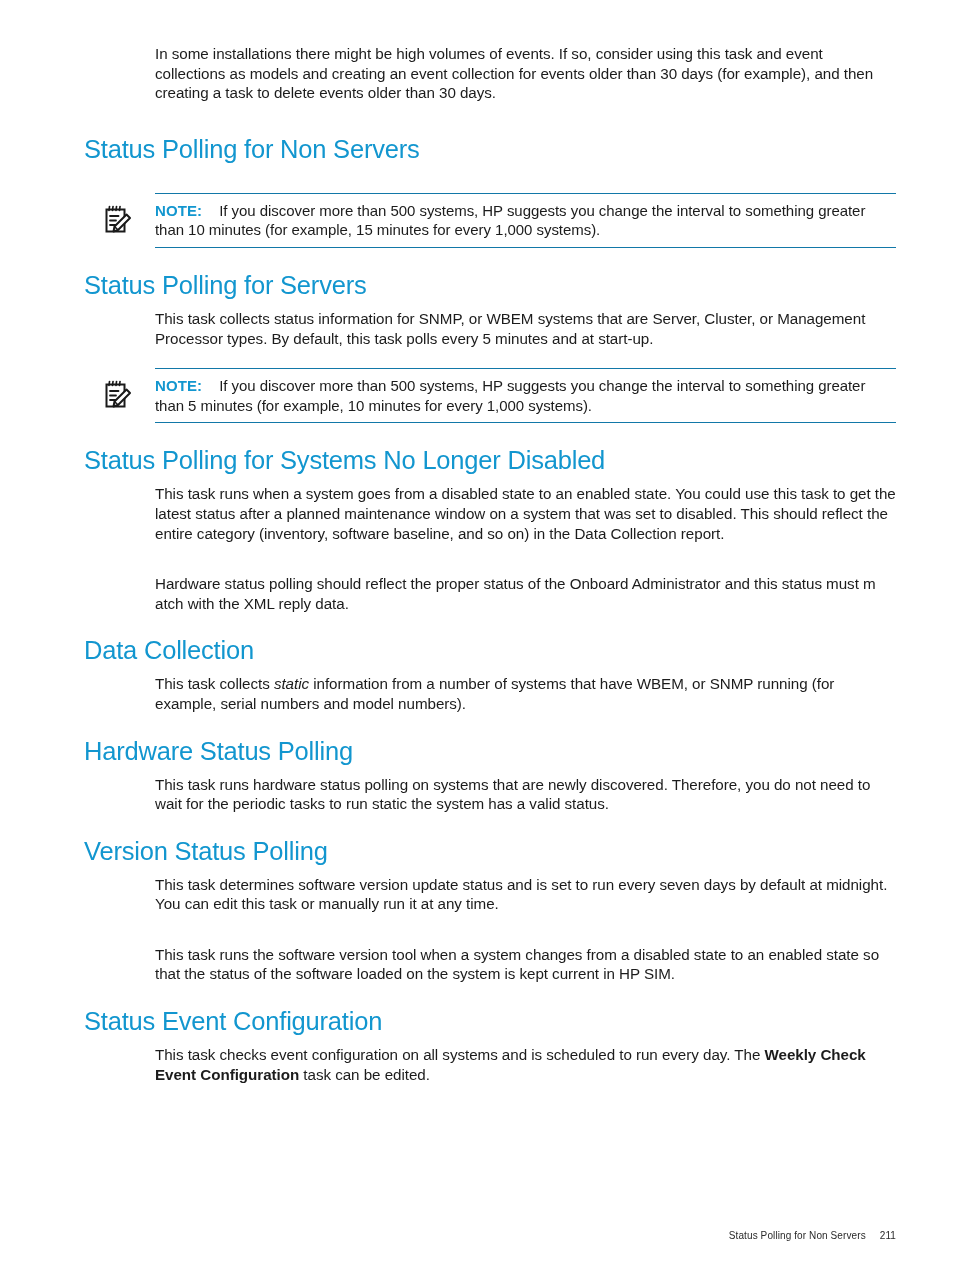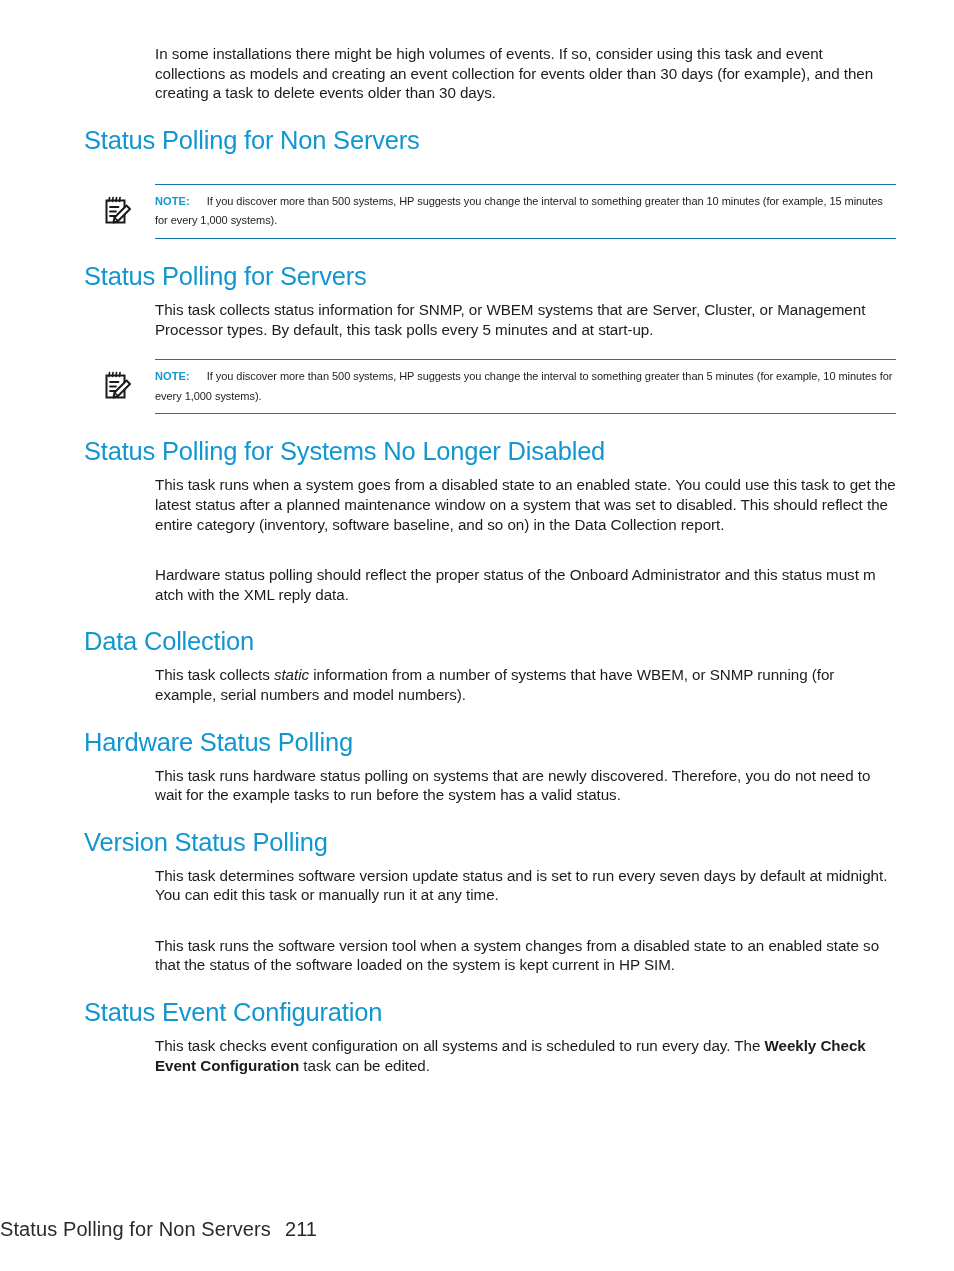--- a/index.html
+++ b/index.html
@@ -29,21 +29,21 @@
   
   .body-para {
     margin: 0 0 0 71px;     
     font-size: 15.2px;
     line-height: 19.6px;
     color: #1c1c1c;
     letter-spacing: -0.05px;
     text-align: left;
   }
   .body-para.lead {
-    margin-bottom: 0;
+    margin-bottom: 9px;
   }
   .body-para i { font-style: italic; }
   .body-para b { font-weight: bold; }
 
   
   h2.section-heading {
     margin: 0;
     padding: 0;
     font-size: 25.5px;
     line-height: 30px;
@@ -65,21 +65,21 @@
   }
   .note-rules {
     margin-left: 71px;
     width: 741px;
     border-top: 1.6px solid #1278a8;
     border-bottom: 1.6px solid #1278a8;
     padding: 7px 0 7px 0;
     box-sizing: border-box;
   }
   .note-body {
-    font-size: 11px;
+    font-size: 15px;
     line-height: 19.6px;
     color: #1c1c1c;
     letter-spacing: -0.05px;
   }
   .note-label {
     font-weight: bold;
     color: #1296cf;
     letter-spacing: 0.1px;
   }
   .note-gap { display: inline-block; width: 17px; }
@@ -90,21 +90,22 @@
     width: 32px;
     height: 32px;
   }
 
   
   .footer {
     position: absolute;
     left: 0;
     right: 58px;
     bottom: 30px;
-    font-size: 20px;
+    text-align: right;
+    font-size: 10px;
     color: #2a2a2a;
     letter-spacing: 0.1px;
   }
   .footer .folio-title { }
   .footer .folio-gap { display: inline-block; width: 14px; }
   .footer .folio-num { }
 </style>
 </head>
 <body>
 
@@ -192,21 +193,21 @@
     <p class="body-para">Hardware status polling should reflect the proper status of the Onboard Administrator and this status must m atch with the XML reply data.</p>
 
     <div class="sp-h-before"></div>
     <h2 class="section-heading">Data Collection</h2>
     <div class="sp-h-after"></div>
     <p class="body-para"><span>This task collects </span><i>static</i><span> information from a number of systems that have WBEM, or SNMP running (for example, serial numbers and model numbers).</span></p>
 
     <div class="sp-h-before"></div>
     <h2 class="section-heading">Hardware Status Polling</h2>
     <div class="sp-h-after"></div>
-    <p class="body-para">This task runs hardware status polling on systems that are newly discovered. Therefore, you do not need to wait for the example tasks to run before the system has a valid status.</p>
+    <p class="body-para">This task runs hardware status polling on systems that are newly discovered. Therefore, you do not need to wait for the periodic tasks to run static the system has a valid status.</p>
 
     <div class="sp-h-before"></div>
     <h2 class="section-heading">Version Status Polling</h2>
     <div class="sp-h-after"></div>
     <p class="body-para">This task determines software version update status and is set to run every seven days by default at midnight. You can edit this task or manually run it at any time.</p>
 
     <div class="sp-h-before"></div>
     <div class="sp-h-after"></div>
     <p class="body-para">This task runs the software version tool when a system changes from a disabled state to an enabled state so that the status of the software loaded on the system is kept current in HP SIM.</p>
 

